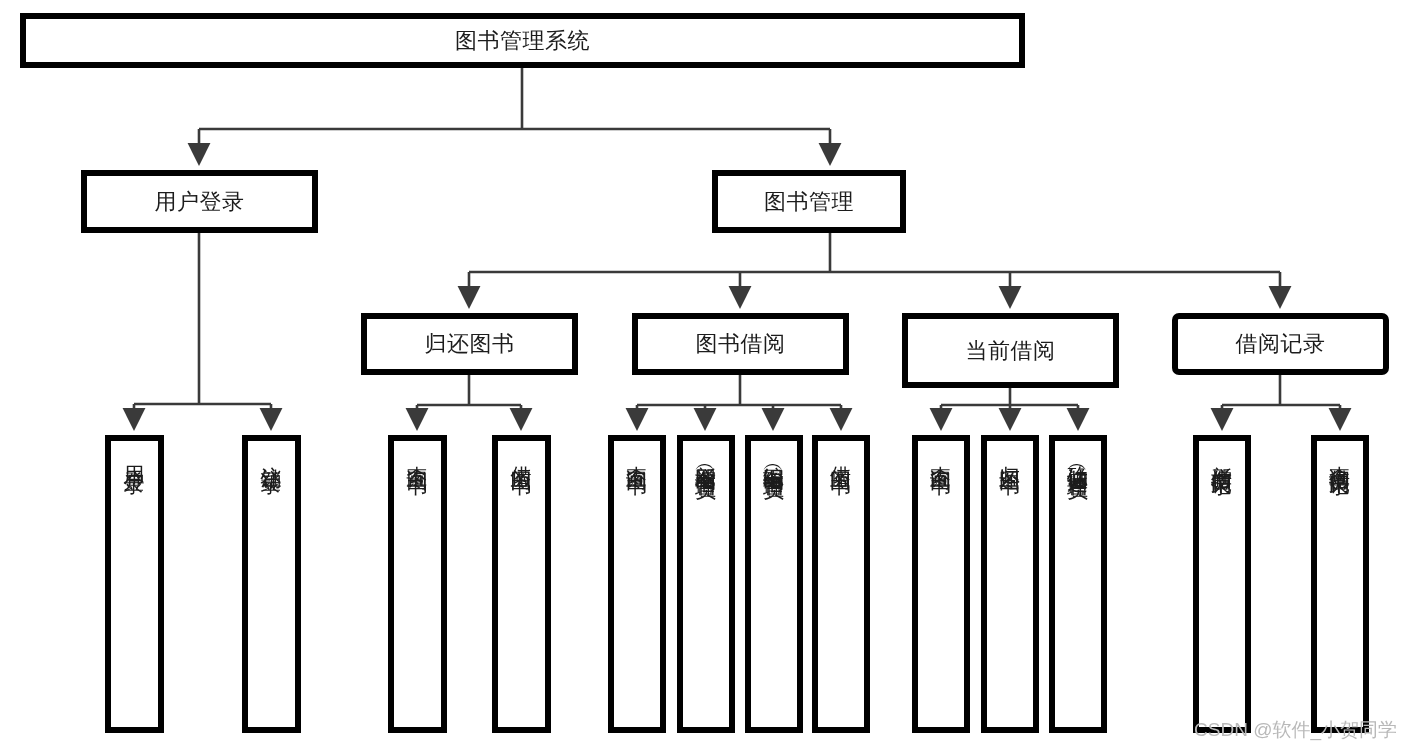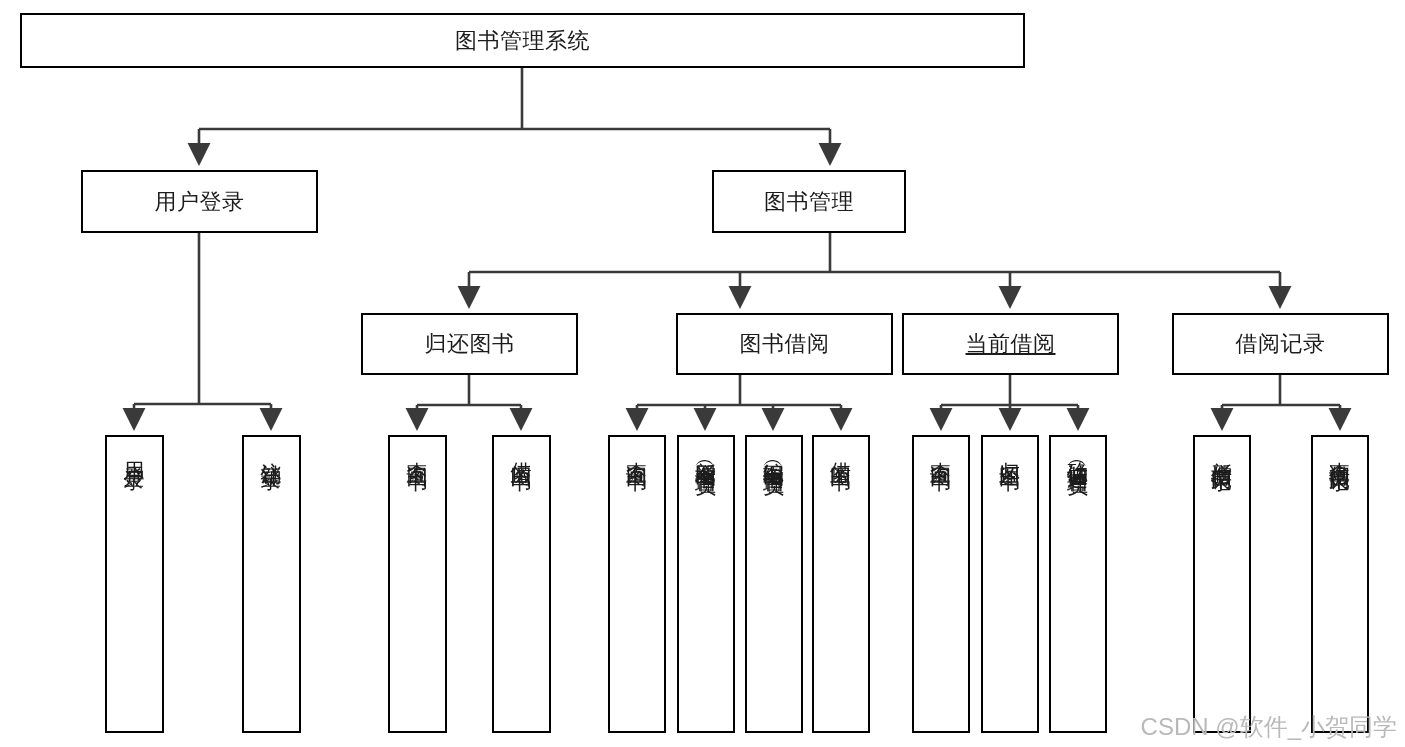--- a/index.html
+++ b/index.html
@@ -21,21 +21,21 @@
     position: absolute;
     left: 0;
     top: 0;
     width: 1405px;
     height: 747px;
     pointer-events: none;
   }
   .node {
     position: absolute;
     box-sizing: border-box;
-    border: 2px solid #000000;
+    border: 6px solid #000000;
     background: #ffffff;
     display: flex;
     align-items: center;
     justify-content: center;
     color: #1c1c1c;
   }
   .node .label {
     text-align: center;
     line-height: 1.05;
     letter-spacing: 0.5px;
@@ -57,21 +57,21 @@
     letter-spacing: 3px;
     white-space: nowrap;
   }
   .node.v.tall .label {
     letter-spacing: 2px;
   }
   .watermark {
     position: absolute;
     right: 8px;
     bottom: 4px;
-    font-size: 24px;
+    font-size: 19px;
     color: #b9b9b9;
     white-space: nowrap;
     font-family: "Liberation Sans", "DejaVu Sans", sans-serif;
   }
 </style>
 </head>
 <body>
 
 <div id="canvas">
 
@@ -132,27 +132,27 @@
   <div class="node h" style="left:81px; top:170px; width:237px; height:63px;">
     <span class="label">用户登录</span>
   </div>
   <div class="node h" style="left:712px; top:170px; width:194px; height:63px;">
     <span class="label">图书管理</span>
   </div>
 
   <div class="node h" style="left:361px; top:313px; width:217px; height:62px;">
     <span class="label">归还图书</span>
   </div>
-  <div class="node h" style="left:632px; top:313px; width:217px; height:62px;margin-left:44px;">
+  <div class="node h" style="left:632px; top:313px; width:217px; height:62px;">
     <span class="label">图书借阅</span>
   </div>
-  <div class="node h" style="left:902px; top:313px; width:217px; height:62px;text-decoration:underline;">
+  <div class="node h" style="left:902px; top:313px; width:217px; height:75px;">
     <span class="label">当前借阅</span>
   </div>
-  <div class="node h" style="left:1172px; top:313px; width:217px; height:62px;">
+  <div class="node h" style="left:1172px; top:313px; width:217px; height:62px;border-radius:7px;">
     <span class="label">借阅记录</span>
   </div>
 
   <div class="node v" style="left:105px; top:435px; width:59px; height:298px;">
     <span class="label">用户登录</span>
   </div>
   <div class="node v" style="left:242px; top:435px; width:59px; height:298px;">
     <span class="label">注销登录</span>
   </div>
 

